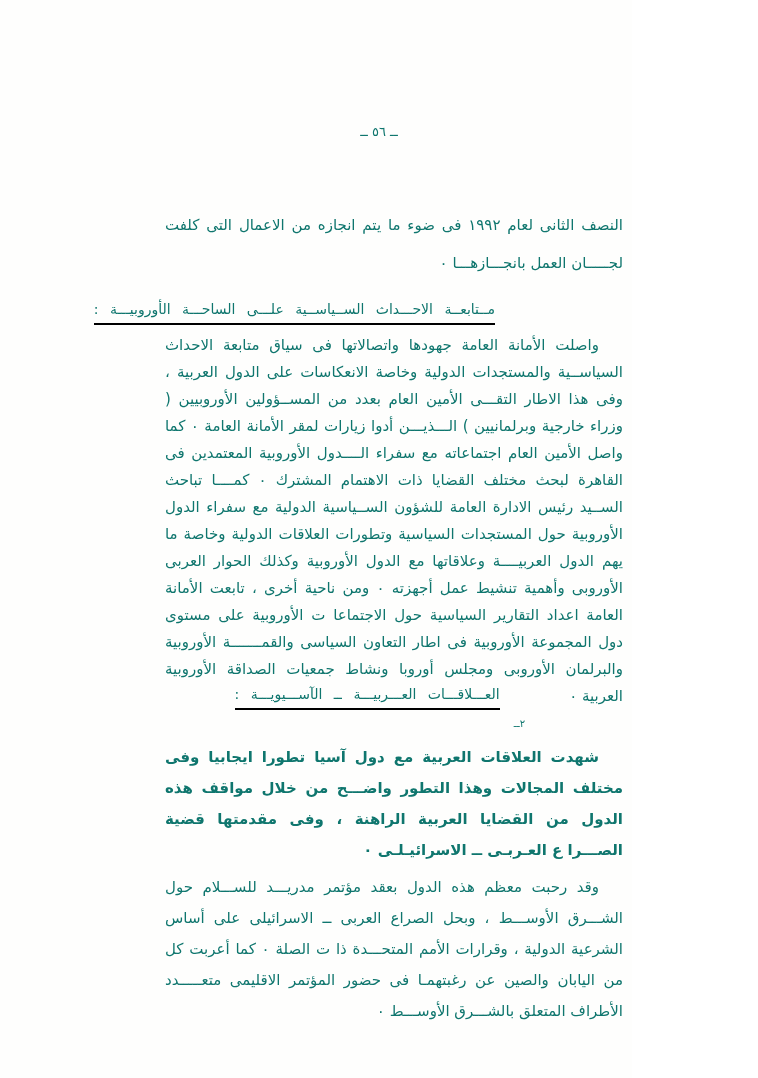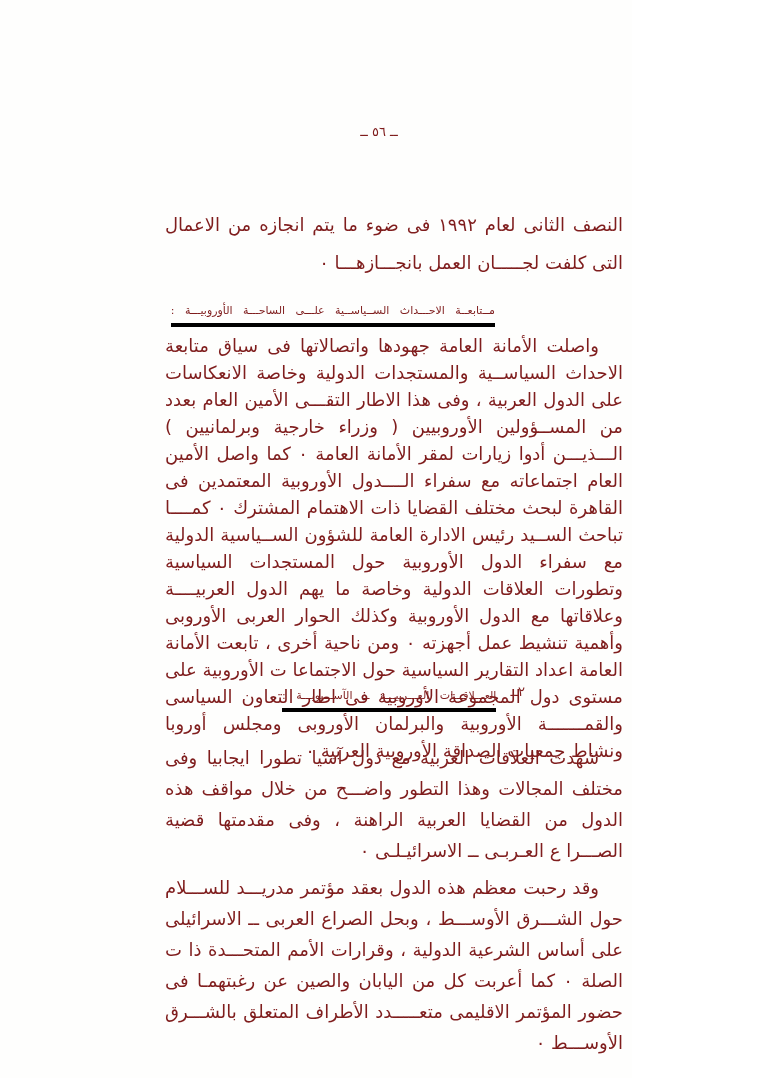--- a/index.html
+++ b/index.html
@@ -7,42 +7,42 @@
     padding: 0;
     background: #ffffff;
   }
   .sheet {
     position: relative;
     width: 632px;
     height: 1078px;
     background: #fefefdf5;
     background-color: #fefefd;
     font-family: "DejaVu Sans", sans-serif;
-    color: #7f1d1d;
+    color: #0f766e;
     overflow: hidden;
   }
   .page-number {
     position: absolute;
     top: 124px;
     left: 0;
     width: 758px;
     text-align: center;
     font-size: 13px;
     letter-spacing: 1px;
     direction: rtl;
   }
   .block {
     position: absolute;
     left: 165px;
     width: 458px;
     direction: rtl;
     unicode-bidi: embed;
   }
   .para {
-    font-size: 18px;
+    font-size: 15px;
     text-align: justify;
   }
   .intro {
     top: 206px;
     line-height: 38px;
   }
   .h-wrap {
     position: absolute;
     left: 165px;
     width: 458px;
@@ -53,42 +53,44 @@
     padding-right: 128px;
     box-sizing: border-box;
   }
   .h2-wrap {
     top: 684px;
     padding-right: 98px;
     box-sizing: border-box;
   }
   .heading {
     display: inline-block;
-    border-bottom: 4px solid #000000;
+    border-bottom: 2px solid #000000;
     padding-bottom: 6px;
-    font-size: 11px;
+    font-size: 14px;
     word-spacing: 7px;
     letter-spacing: 0.3px;
     white-space: nowrap;
   }
   .h2-num {
     display: inline-block;
-    font-size: 13px;
+    font-size: 10px;
     margin-left: 14px; 
     vertical-align: top;
+    margin-top: 34px;
   }
   .europe-body {
     top: 332px;
     line-height: 27px;
     text-indent: 24px;
   }
   .asia-p1 {
     top: 742px;
     line-height: 31px;
     text-indent: 24px;
+    font-weight: bold;
   }
   .asia-p2 {
     top: 872px;
     line-height: 31px;
     text-indent: 24px;
   }
 </style>
 </head>
 <body>
 

